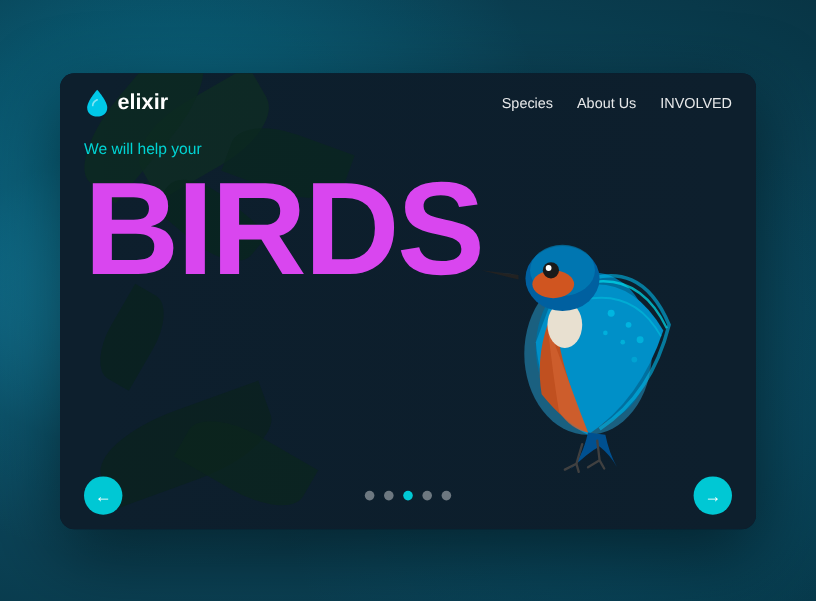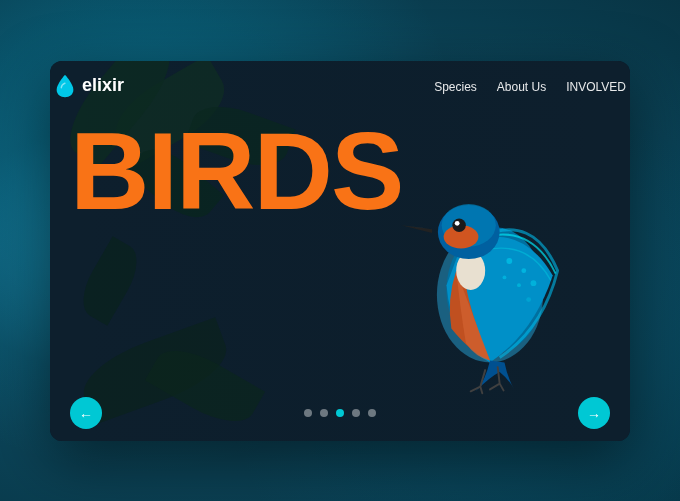--- a/index.html
+++ b/index.html
@@ -61,21 +61,21 @@
 
     
     .navbar {
       position: absolute;
       top: 0;
       left: 0;
       right: 0;
       height: 50px;
       display: flex;
       align-items: center;
-      padding: 0 4px;
+      padding: 0 20px;
       z-index: 10;
     }
 
     .logo {
       display: flex;
       align-items: center;
       gap: 6px;
       color: white;
       font-size: 18px;
       font-weight: bold;
@@ -113,21 +113,21 @@
     .tagline {
       color: #00d4d4;
       font-size: 13px;
       font-weight: 400;
       margin-bottom: 5px;
     }
 
     .hero-title {
       font-size: 110px;
       font-weight: 900;
-      color: #f97316;
+      color: #d946ef;
       letter-spacing: -2px;
       line-height: 1;
       font-family: Arial Black, Arial, sans-serif;
       text-transform: uppercase;
     }
 
     
     .bird-container {
       position: absolute;
       right: 30px;
@@ -226,20 +226,21 @@
       <li>
         <a href="#">About Us</a>
       </li>
       <li>
         <a href="#">INVOLVED</a>
       </li>
     </ul>
   </nav>
 
   <div class="hero">
+    <p class="tagline">We will help your</p>
     <h1 class="hero-title">BIRDS</h1>
   </div>
 
   <div class="bird-container">
     <svg viewBox="0 0 220 290" xmlns="http://www.w3.org/2000/svg" class="bird-svg">
 
       <ellipse cx="110" cy="180" rx="55" ry="70" fill="#1a6080"></ellipse>
 
       <ellipse cx="115" cy="175" rx="50" ry="65" fill="#0070a0"></ellipse>
 

